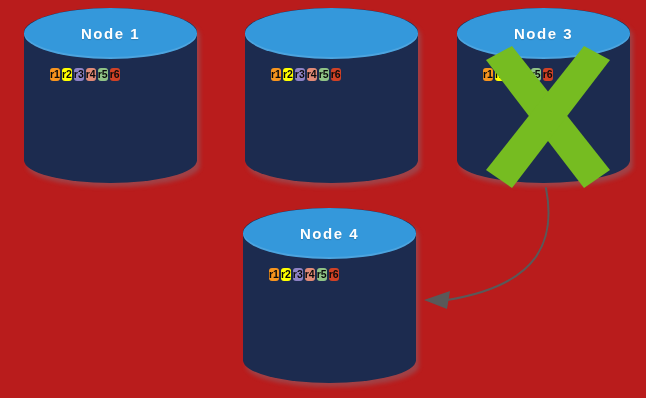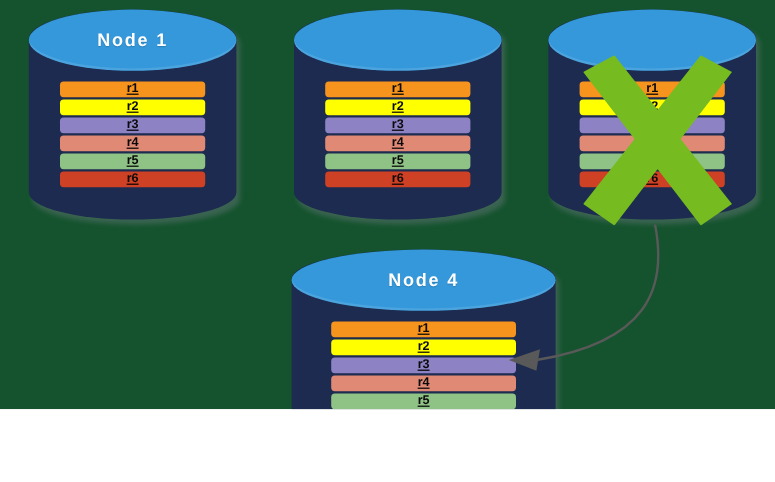--- a/index.html
+++ b/index.html
@@ -6,22 +6,22 @@
     margin: 0;
     padding: 0;
     background: #ffffff;
   }
   body {
     font-family: "Liberation Sans", sans-serif;
   }
   #canvas {
     position: relative;
     width: 646px;
-    height: 341px;
-    background: #14532d;
+    height: 398px;
+    background: #b91c1c;
     overflow: hidden;
   }
 
   
   .node {
     position: absolute;
   }
   .node-shadow {
     position: absolute;
     left: 3px;
@@ -72,23 +72,22 @@
     pointer-events: none;
     white-space: nowrap;
   }
   .rows {
     position: absolute;
     z-index: 3;
     left: 15%;
     right: 15%;
     top: 34%;
     display: flex;
-    flex-direction: column;
+    flex-direction: row;
     gap: 2px;
-    text-decoration: underline;
   }
   .row-bar {
     height: 13px;
     border-radius: 3px;
     display: flex;
     align-items: center;
     justify-content: center;
     font-size: 10.5px;
     font-weight: bold;
     color: #0a0a0a;
@@ -142,38 +141,39 @@
       <div class="row-bar" style="background:#e08a76;">r4</div>
       <div class="row-bar" style="background:#8fc285;">r5</div>
       <div class="row-bar" style="background:#cf4125;">r6</div>
     </div>
   </div>
 
   <div class="node" style="left:457px; top:8px; width:173px; height:175px;">
     <div class="node-shadow"></div>
     <div class="cyl-body"></div>
     <div class="cyl-top"></div>
+    <div class="cyl-top-label">Node  3</div>
     <div class="rows">
       <div class="row-bar" style="background:#f7941e;">r1</div>
       <div class="row-bar" style="background:#ffff00;">r2</div>
       <div class="row-bar" style="background:#8d82c4;">r3</div>
       <div class="row-bar" style="background:#e08a76;">r4</div>
       <div class="row-bar" style="background:#8fc285;">r5</div>
       <div class="row-bar" style="background:#cf4125;">r6</div>
     </div>
   </div>
 
   <svg class="x-mark" style="left:486px; top:46px;" width="124" height="142" viewBox="0 0 124 142">
     <g fill="#76bc21">
       <polygon points="0,14 26,0 124,124 98,142"></polygon>
       <polygon points="124,14 98,0 0,124 26,142"></polygon>
     </g>
   </svg>
 
-  <div class="node" style="left:243px; top:208px; width:173px; height:175px;padding-left:47px;">
+  <div class="node" style="left:243px; top:208px; width:173px; height:175px;">
     <div class="node-shadow"></div>
     <div class="cyl-body"></div>
     <div class="cyl-top"></div>
     <div class="cyl-top-label">Node  4</div>
     <div class="rows">
       <div class="row-bar" style="background:#f7941e;">r1</div>
       <div class="row-bar" style="background:#ffff00;">r2</div>
       <div class="row-bar" style="background:#8d82c4;">r3</div>
       <div class="row-bar" style="background:#e08a76;">r4</div>
       <div class="row-bar" style="background:#8fc285;">r5</div>

